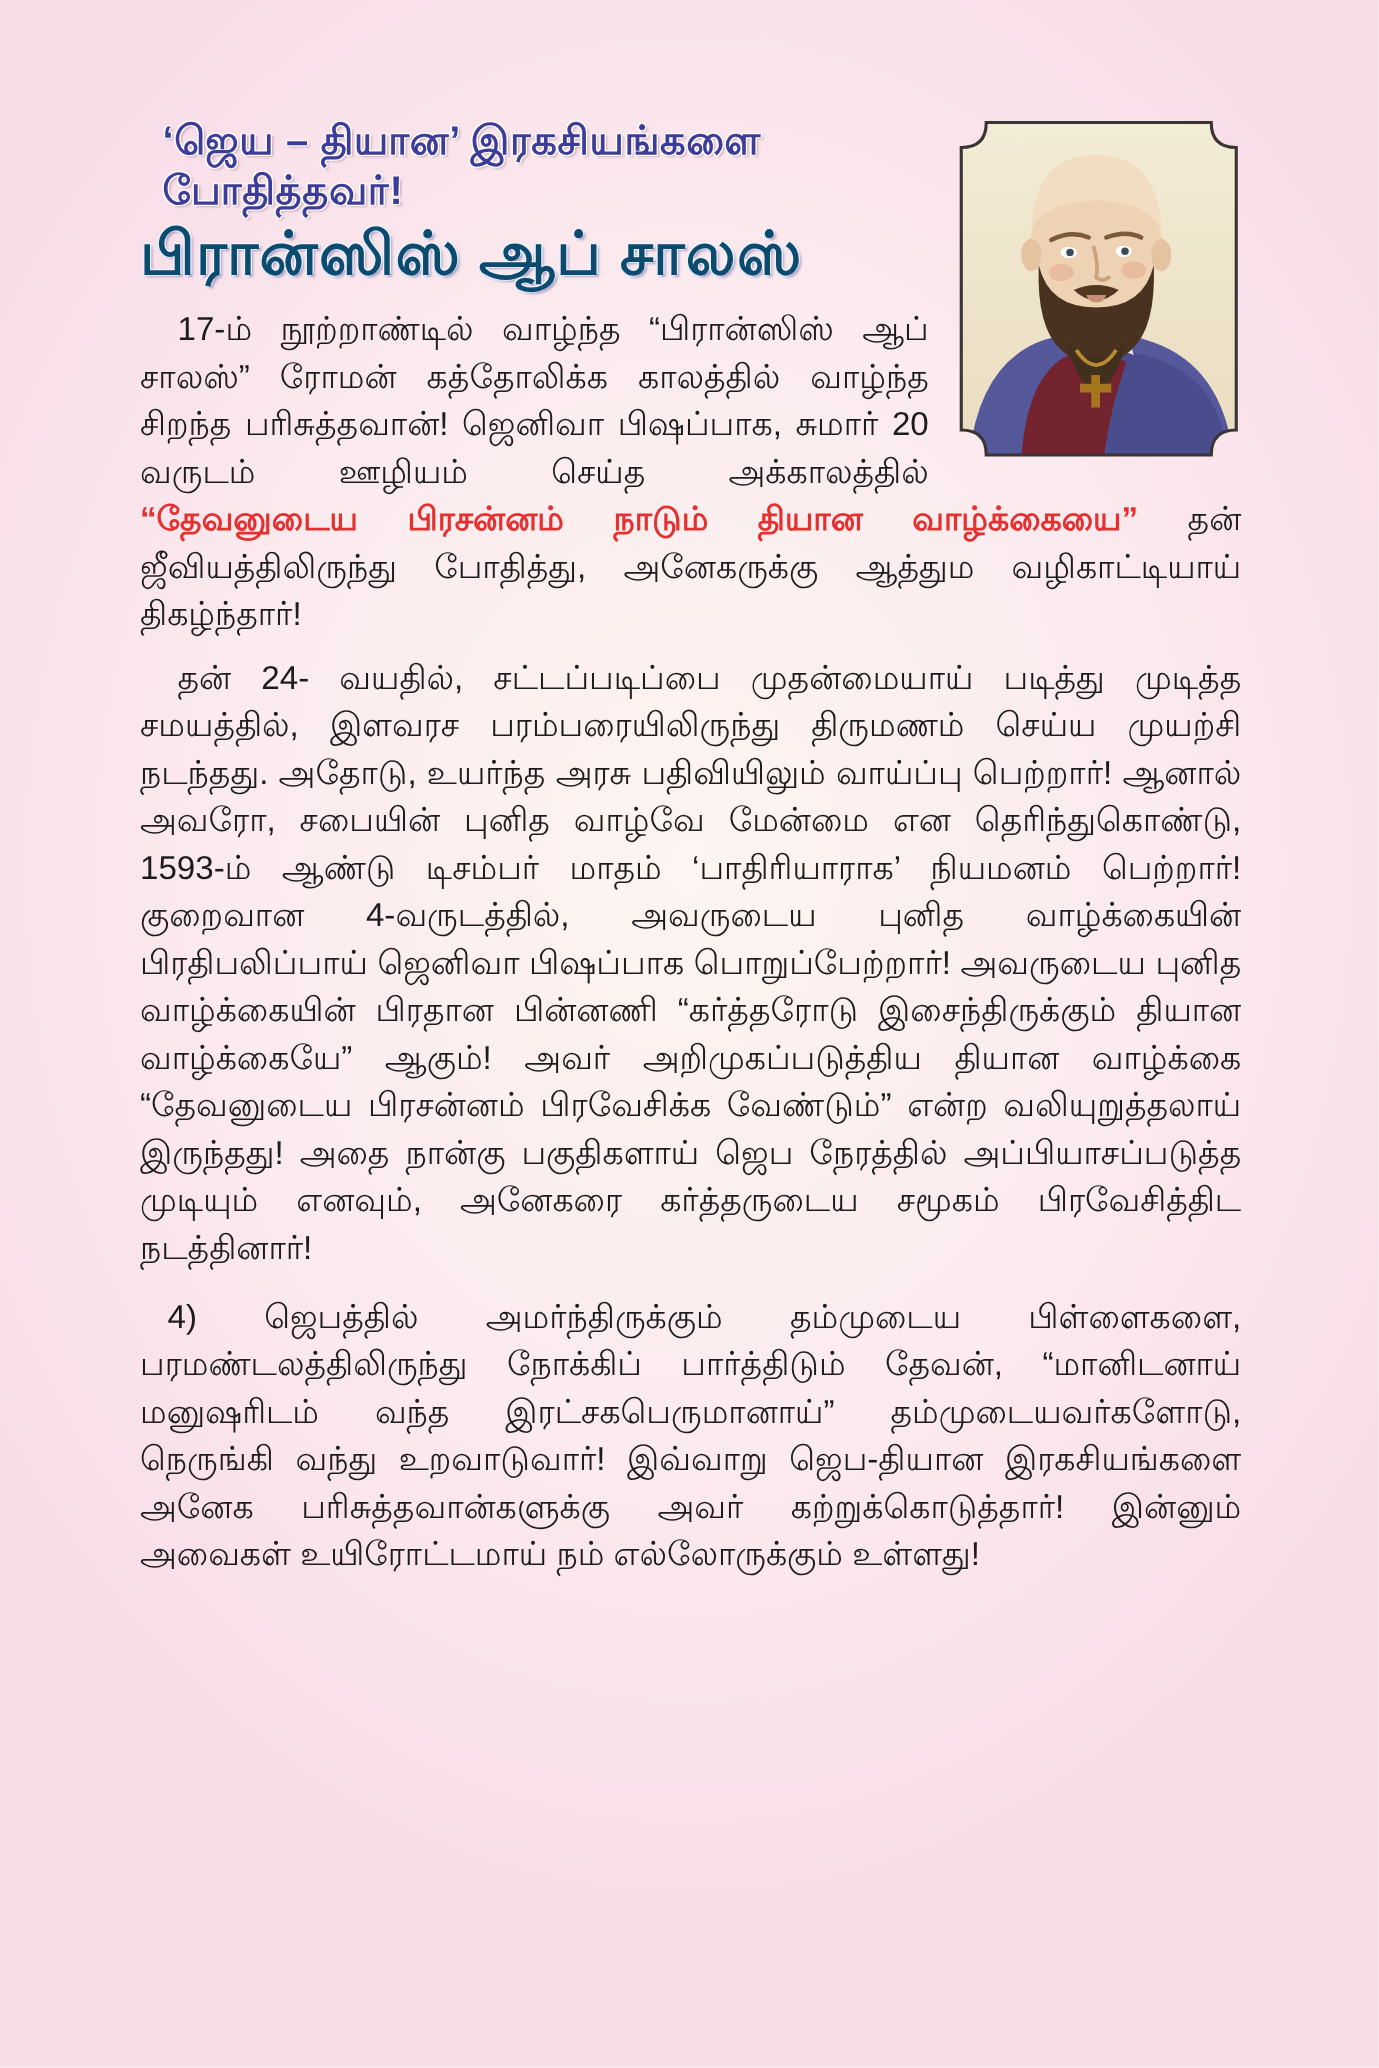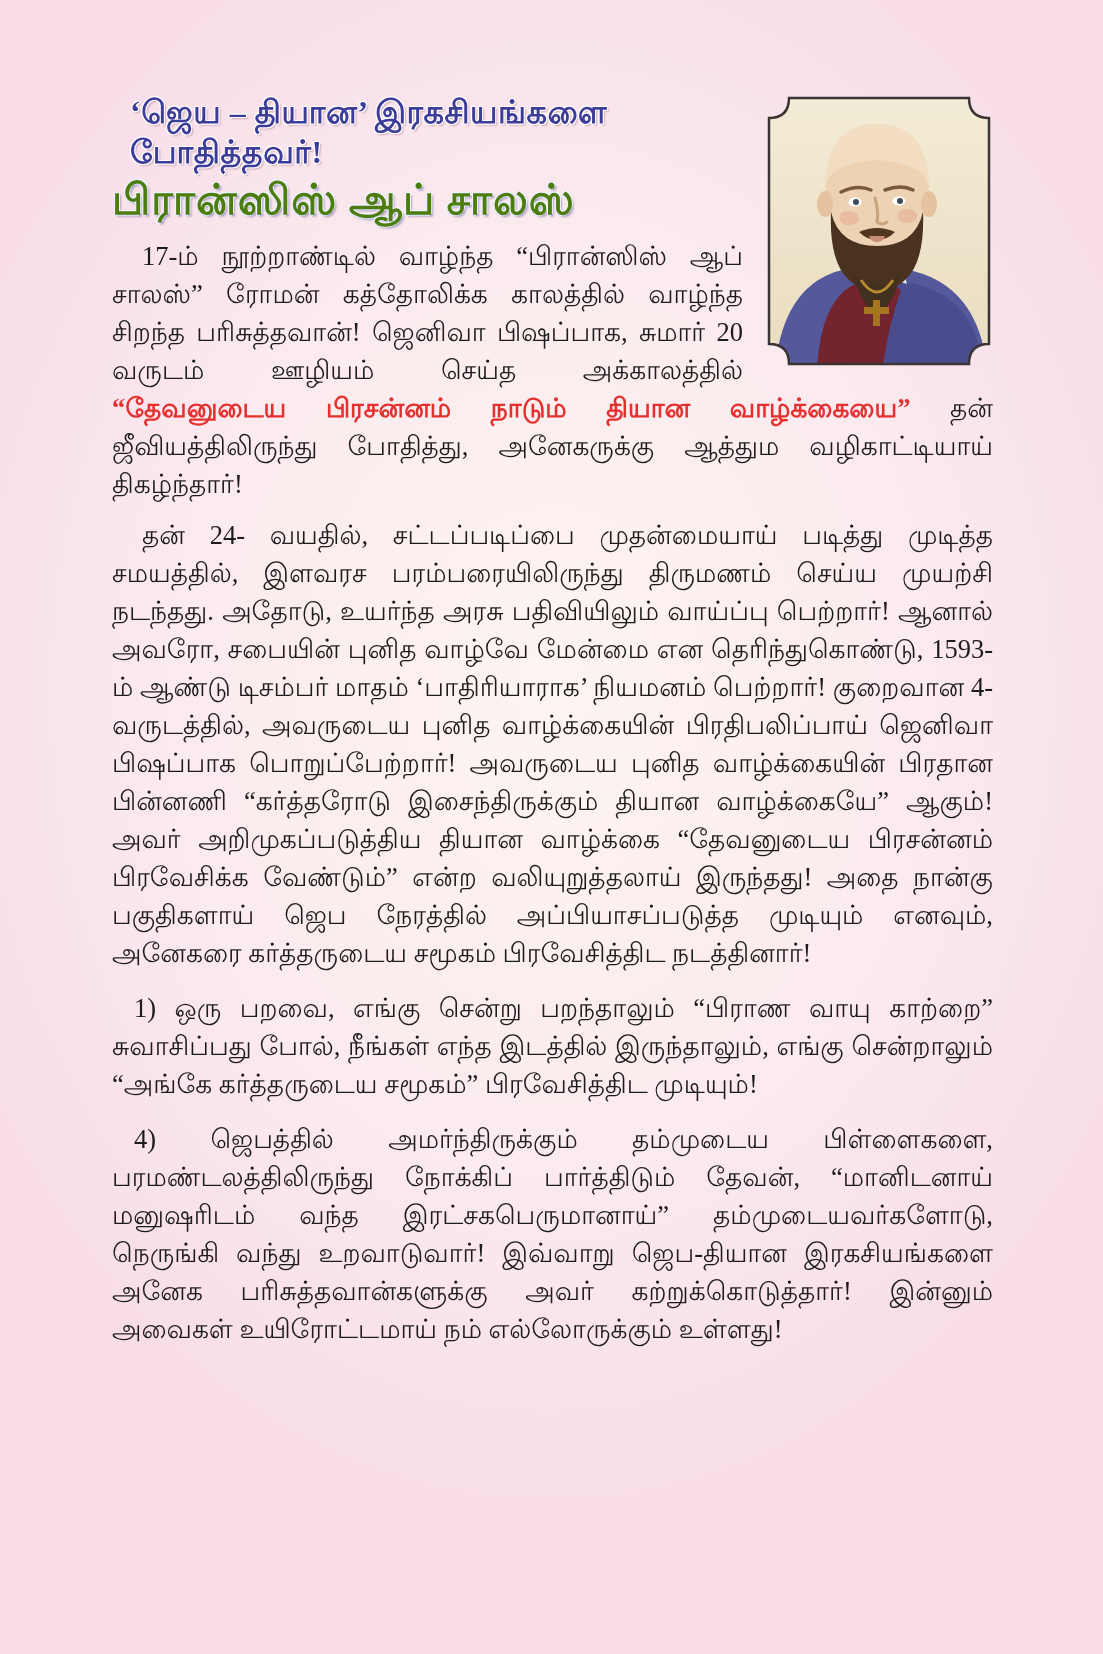--- a/index.html
+++ b/index.html
@@ -7,40 +7,39 @@
     width:1103px;height:1654px;overflow:hidden;
     font-family:"Liberation Sans","DejaVu Sans",sans-serif;
     background:
       radial-gradient(ellipse 62% 52% at 50% 42%, #fdf5f1 0%, #fbeaee 55%, #f8dce8 100%);
   }
   .page{
     position:relative;
     width:1103px;height:1654px;
     box-sizing:border-box;
     padding:92px 110px 0 112px;
-    font-family:Liberation Serif, serif;
   }
   
   .portrait-wrap{
     float:right;
     width:228px;height:274px;
     margin:2px 0 10px 22px;
   }
   .portrait-wrap svg{display:block;width:100%;height:100%;}
   
   .kicker{
     font-size:32px;font-weight:bold;line-height:1.25;
     color:#3d3d99;
     text-shadow:-1px -1px 0 #ffffff,1px -1px 0 #ffffff,-1px 1px 0 #ffffff,1px 1px 0 #ffffff,2px 2px 2px rgba(120,60,90,.35);
     margin:0 0 4px 18px;
     letter-spacing:.5px;
   }
   .title{
-    font-size:42px;font-weight:bold;line-height:1.15;
-    color:#4d7c0f;
+    font-size:48px;font-weight:bold;line-height:1.15;
+    color:#0c4a6e;
     text-shadow:-1px -1px 0 #eef2ff,1px -1px 0 #eef2ff,-1px 1px 0 #dfe8fb,2px 2px 2px rgba(90,90,160,.45);
     margin:0 0 2px 0;
     letter-spacing:1px;
   }
   
   .para{
     font-size:26.5px;line-height:38px;color:#1d1c1c;
     text-align:justify;
     text-indent:30px;
     margin:13px 0 0 0;
@@ -119,16 +118,15 @@
     </svg>
   </div>
 
   <h2 class="kicker">‘ஜெய – தியான’ இரகசியங்களை போதித்தவர்!</h2>
   <h1 class="title">பிரான்ஸிஸ் ஆப் சாலஸ்</h1>
 
   <p class="para first"><span>17-ம் நூற்றாண்டில் வாழ்ந்த “பிரான்ஸிஸ் ஆப் சாலஸ்” ரோமன் கத்தோலிக்க காலத்தில் வாழ்ந்த சிறந்த பரிசுத்தவான்! ஜெனிவா பிஷப்பாக, சுமார் 20 வருடம் ஊழியம் செய்த அக்காலத்தில் </span><span class="red-em">“தேவனுடைய பிரசன்னம் நாடும் தியான வாழ்க்கையை”</span><span> தன் ஜீவியத்திலிருந்து போதித்து, அனேகருக்கு ஆத்தும வழிகாட்டியாய் திகழ்ந்தார்!</span></p>
 
   <p class="para">தன் 24- வயதில், சட்டப்படிப்பை முதன்மையாய் படித்து முடித்த சமயத்தில், இளவரச பரம்பரையிலிருந்து திருமணம் செய்ய முயற்சி நடந்தது. அதோடு, உயர்ந்த அரசு பதிவியிலும் வாய்ப்பு பெற்றார்! ஆனால் அவரோ, சபையின் புனித வாழ்வே மேன்மை என தெரிந்துகொண்டு, 1593-ம் ஆண்டு டிசம்பர் மாதம் ‘பாதிரியாராக’ நியமனம் பெற்றார்! குறைவான 4-வருடத்தில், அவருடைய புனித வாழ்க்கையின் பிரதிபலிப்பாய் ஜெனிவா பிஷப்பாக பொறுப்பேற்றார்! அவருடைய புனித வாழ்க்கையின் பிரதான பின்னணி “கர்த்தரோடு இசைந்திருக்கும் தியான வாழ்க்கையே” ஆகும்! அவர் அறிமுகப்படுத்திய தியான வாழ்க்கை “தேவனுடைய பிரசன்னம் பிரவேசிக்க வேண்டும்” என்ற வலியுறுத்தலாய் இருந்தது! அதை நான்கு பகுதிகளாய் ஜெப நேரத்தில் அப்பியாசப்படுத்த முடியும் எனவும், அனேகரை கர்த்தருடைய சமூகம் பிரவேசித்திட நடத்தினார்!</p>
 
-  <p class="point">1) ஒரு பறவை, எங்கு சென்று பறந்தாலும் “பிராண வாயு காற்றை” சுவாசிப்பது போல், நீங்கள் எந்த இடத்தில் இருந்தாலும், எங்கு சென்றாலும் “அங்கே கர்த்தருடைய சமூகம்” பிரவேசித்திட முடியும்!</p>
   <p class="point">4) ஜெபத்தில் அமர்ந்திருக்கும் தம்முடைய பிள்ளைகளை, பரமண்டலத்திலிருந்து நோக்கிப் பார்த்திடும் தேவன், “மானிடனாய் மனுஷரிடம் வந்த இரட்சகபெருமானாய்” தம்முடையவர்களோடு, நெருங்கி வந்து உறவாடுவார்! இவ்வாறு ஜெப-தியான இரகசியங்களை அனேக பரிசுத்தவான்களுக்கு அவர் கற்றுக்கொடுத்தார்! இன்னும் அவைகள் உயிரோட்டமாய் நம் எல்லோருக்கும் உள்ளது!</p>
 
 </div>
 
 </body></html>

